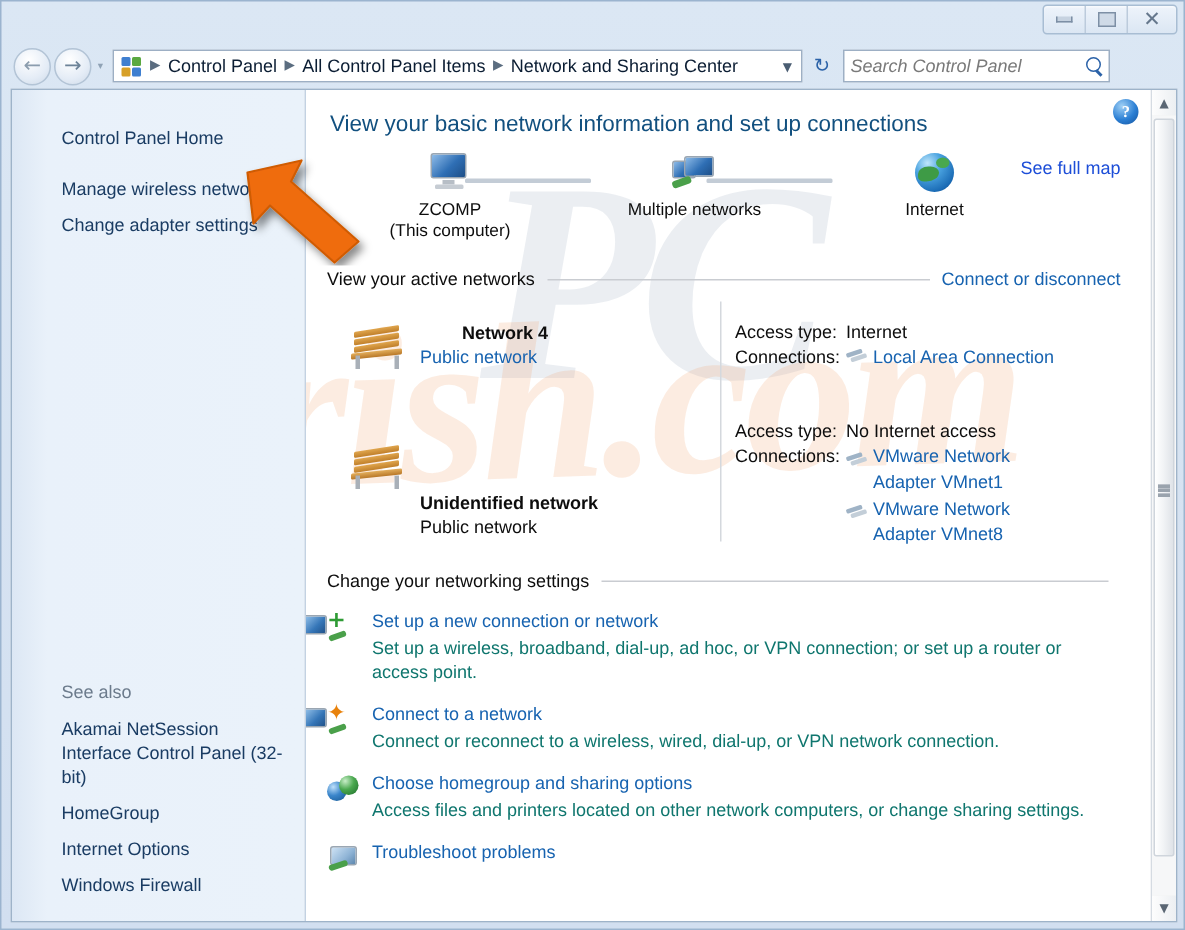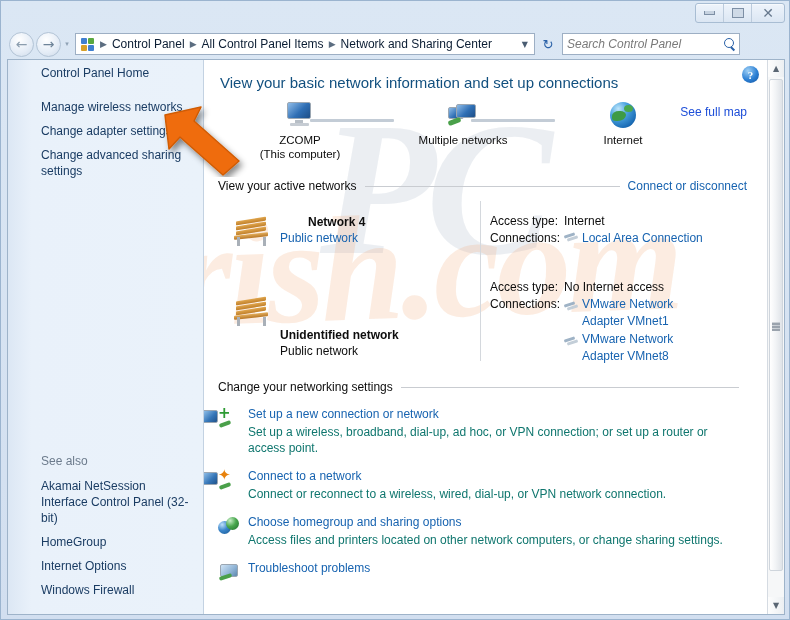--- a/index.html
+++ b/index.html
@@ -148,21 +148,21 @@
     overflow: hidden;
   }
 
   
   #sidebar {
     width: 196px; height: 100%;
     background: linear-gradient(to right, #dce7f4 0%, #e9f1fa 12%, #eaf2fa 100%);
     border-right: 1px solid #c3d2e2;
     position: relative;
     font-size: 12px;
-    padding: 1px 0 0 0;
+    padding: 20px 0 0 0;
     flex: 0 0 auto;
   }
   .side-link {
     display: block;
     color: #1a3c63;
     padding: 4px 10px 4px 33px;
     line-height: 16px;
     text-decoration: none;
     cursor: default;
   }
@@ -465,21 +465,20 @@
       <span class="mag"></span>
     </div>
   </div>
 
   <div id="frame">
 
     <div id="sidebar">
       <span class="side-link head">Control Panel Home</span>
       <span class="side-link">Manage wireless networks</span>
       <span class="side-link">Change adapter settings</span>
-      <span class="side-link">Change advanced sharing settings</span>
 
       <div id="see-also-wrap">
         <div id="see-also-label">See also</div>
         <span class="side-link">Akamai NetSession Interface Control Panel (32-bit)</span>
         <span class="side-link">HomeGroup</span>
         <span class="side-link">Internet Options</span>
         <span class="side-link">Windows Firewall</span>
       </div>
     </div>
 

